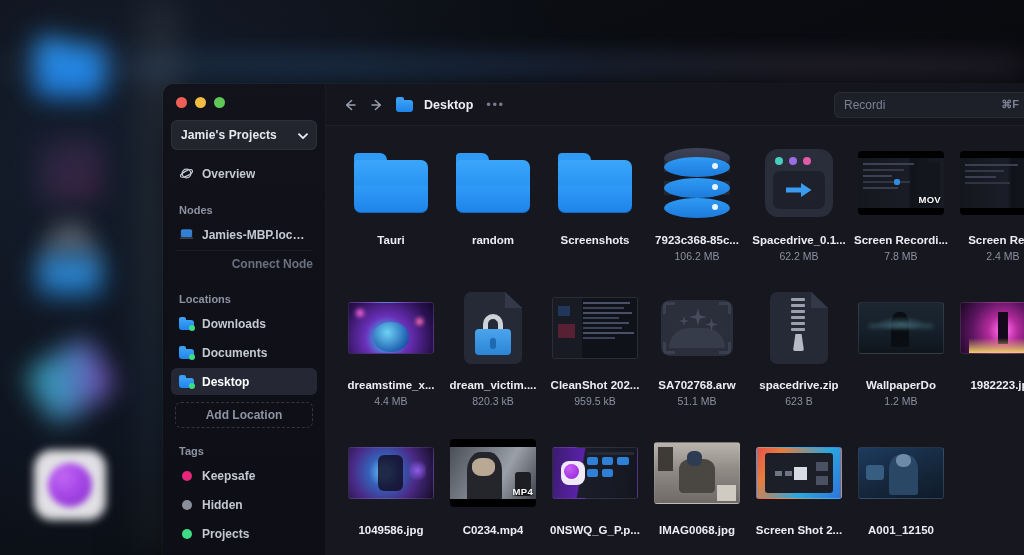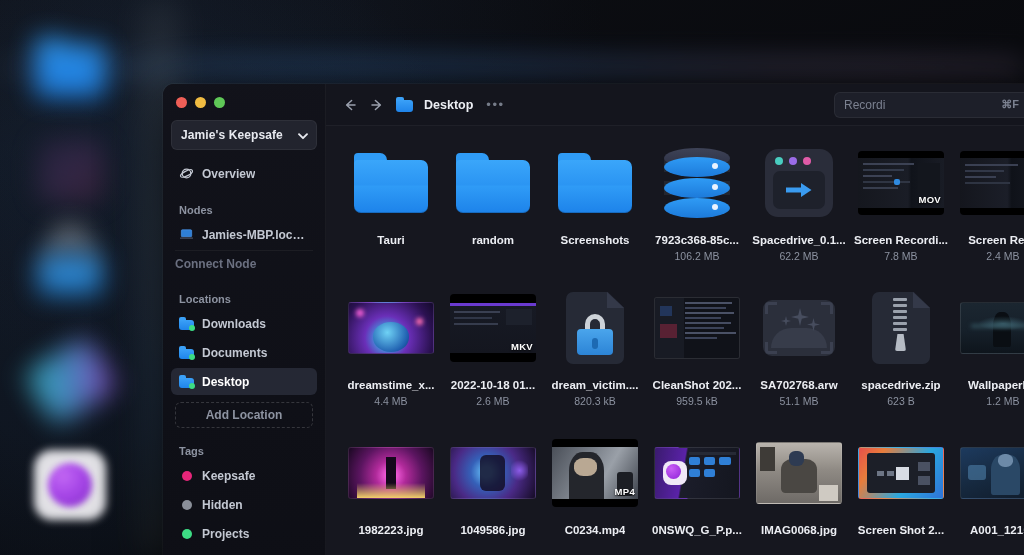--- a/index.html
+++ b/index.html
@@ -123,21 +123,21 @@
   .nav-row.active { background: #252834; color: #fff; }
   .nav-row .ico { width: 15px; height: 15px; flex: 0 0 15px; display: flex; align-items: center; justify-content: center; }
   .nav-row .lbl { overflow: hidden; white-space: nowrap; text-overflow: ellipsis; }
 
   .section-hd {
     color: #8d93a1; font-size: 11px; font-weight: bold;
     padding: 0 8px; margin: 17px 0 5px 0;
   }
   .muted-row {
     color: #6b7080; font-size: 12px; font-weight: bold;
-    text-align: left; height: 26px; line-height: 26px;
+    text-align: right; height: 26px; line-height: 26px;
     border-top: 1px solid rgba(255,255,255,.05);
     margin: 2px 4px 0 4px;
   }
   .add-location {
     margin: 7px 4px 0 4px; height: 26px; line-height: 24px;
     border: 1px dashed rgba(255,255,255,.16); border-radius: 6px;
     color: #8d93a1; font-size: 12px; font-weight: bold; text-align: center;
   }
   .tag-dot { width: 10px; height: 10px; border-radius: 50%; flex: 0 0 10px; }
 
@@ -303,21 +303,21 @@
 
     <div class="sidebar">
 
       <div class="traffic">
         <span class="light l-red"></span>
         <span class="light l-yel"></span>
         <span class="light l-grn"></span>
       </div>
 
       <div class="lib-select">
-        <span>Jamie's Keepsafe</span>
+        <span>Jamie's Projects</span>
         <span class="chev">
           <svg viewBox="0 0 12 12" width="12" height="12">
               <path d="M2 4.2 L6 8.2 L10 4.2" fill="none" stroke="#e7e9ef" stroke-width="1.9" stroke-linecap="round" stroke-linejoin="round"></path>
             </svg>
         </span>
       </div>
 
       <div class="nav-row top">
         <span class="ico">
           <svg viewBox="0 0 16 16" width="15" height="15">
@@ -537,35 +537,20 @@
               <div class="img-thumb" style="background:radial-gradient(circle at 45% 70%, #3ab0e8 0 12%, #6a2fb8 38%, #2a1150 78%, #140a2c 100%)">
                 <div style="position:absolute;left:28%;top:38%;width:44%;height:60%;border-radius:50%;background:radial-gradient(circle at 40% 35%,#6fd2f5,#1f5fb0 70%,#10305f 100%)"></div>
                 <div style="position:absolute;left:8%;top:12%;width:8px;height:8px;border-radius:50%;background:#e85bd0;filter:blur(2px)"></div>
                 <div style="position:absolute;right:12%;top:30%;width:7px;height:7px;border-radius:50%;background:#ff6fb0;filter:blur(2px)"></div>
               </div>
             </div>
             <div class="fname">dreamstime_x...</div>
             <div class="fsize">4.4 MB</div>
           </div>
 
-          <div class="cell">
-            <div class="thumb">
-              <div class="vid" style="height:68px">
-                <div class="inner" style="top:9px;bottom:9px;background:linear-gradient(180deg,#6a3ad0 0 3px,#171a24 3px,#14161f 100%)">
-                  <div style="position:absolute;left:4px;top:8px;right:36px;height:2px;background:#3a4052"></div>
-                  <div style="position:absolute;left:4px;top:14px;right:44px;height:2px;background:#303647"></div>
-                  <div style="position:absolute;left:4px;top:20px;right:38px;height:2px;background:#363c4d"></div>
-                  <div style="position:absolute;right:4px;top:6px;width:26px;height:16px;background:#1d212c"></div>
-                </div>
-                <span class="badge">MKV</span>
-              </div>
-            </div>
-            <div class="fname">2022-10-18 01...</div>
-            <div class="fsize">2.6 MB</div>
-          </div>
 
           <div class="cell">
             <div class="thumb">
               <div class="doc">
                 <div class="page"></div>
                   <div class="fold"></div>
                 <div class="lockicon">
                     <div class="shackle"></div>
                     <div class="body"></div>
                     <div class="hole"></div>

